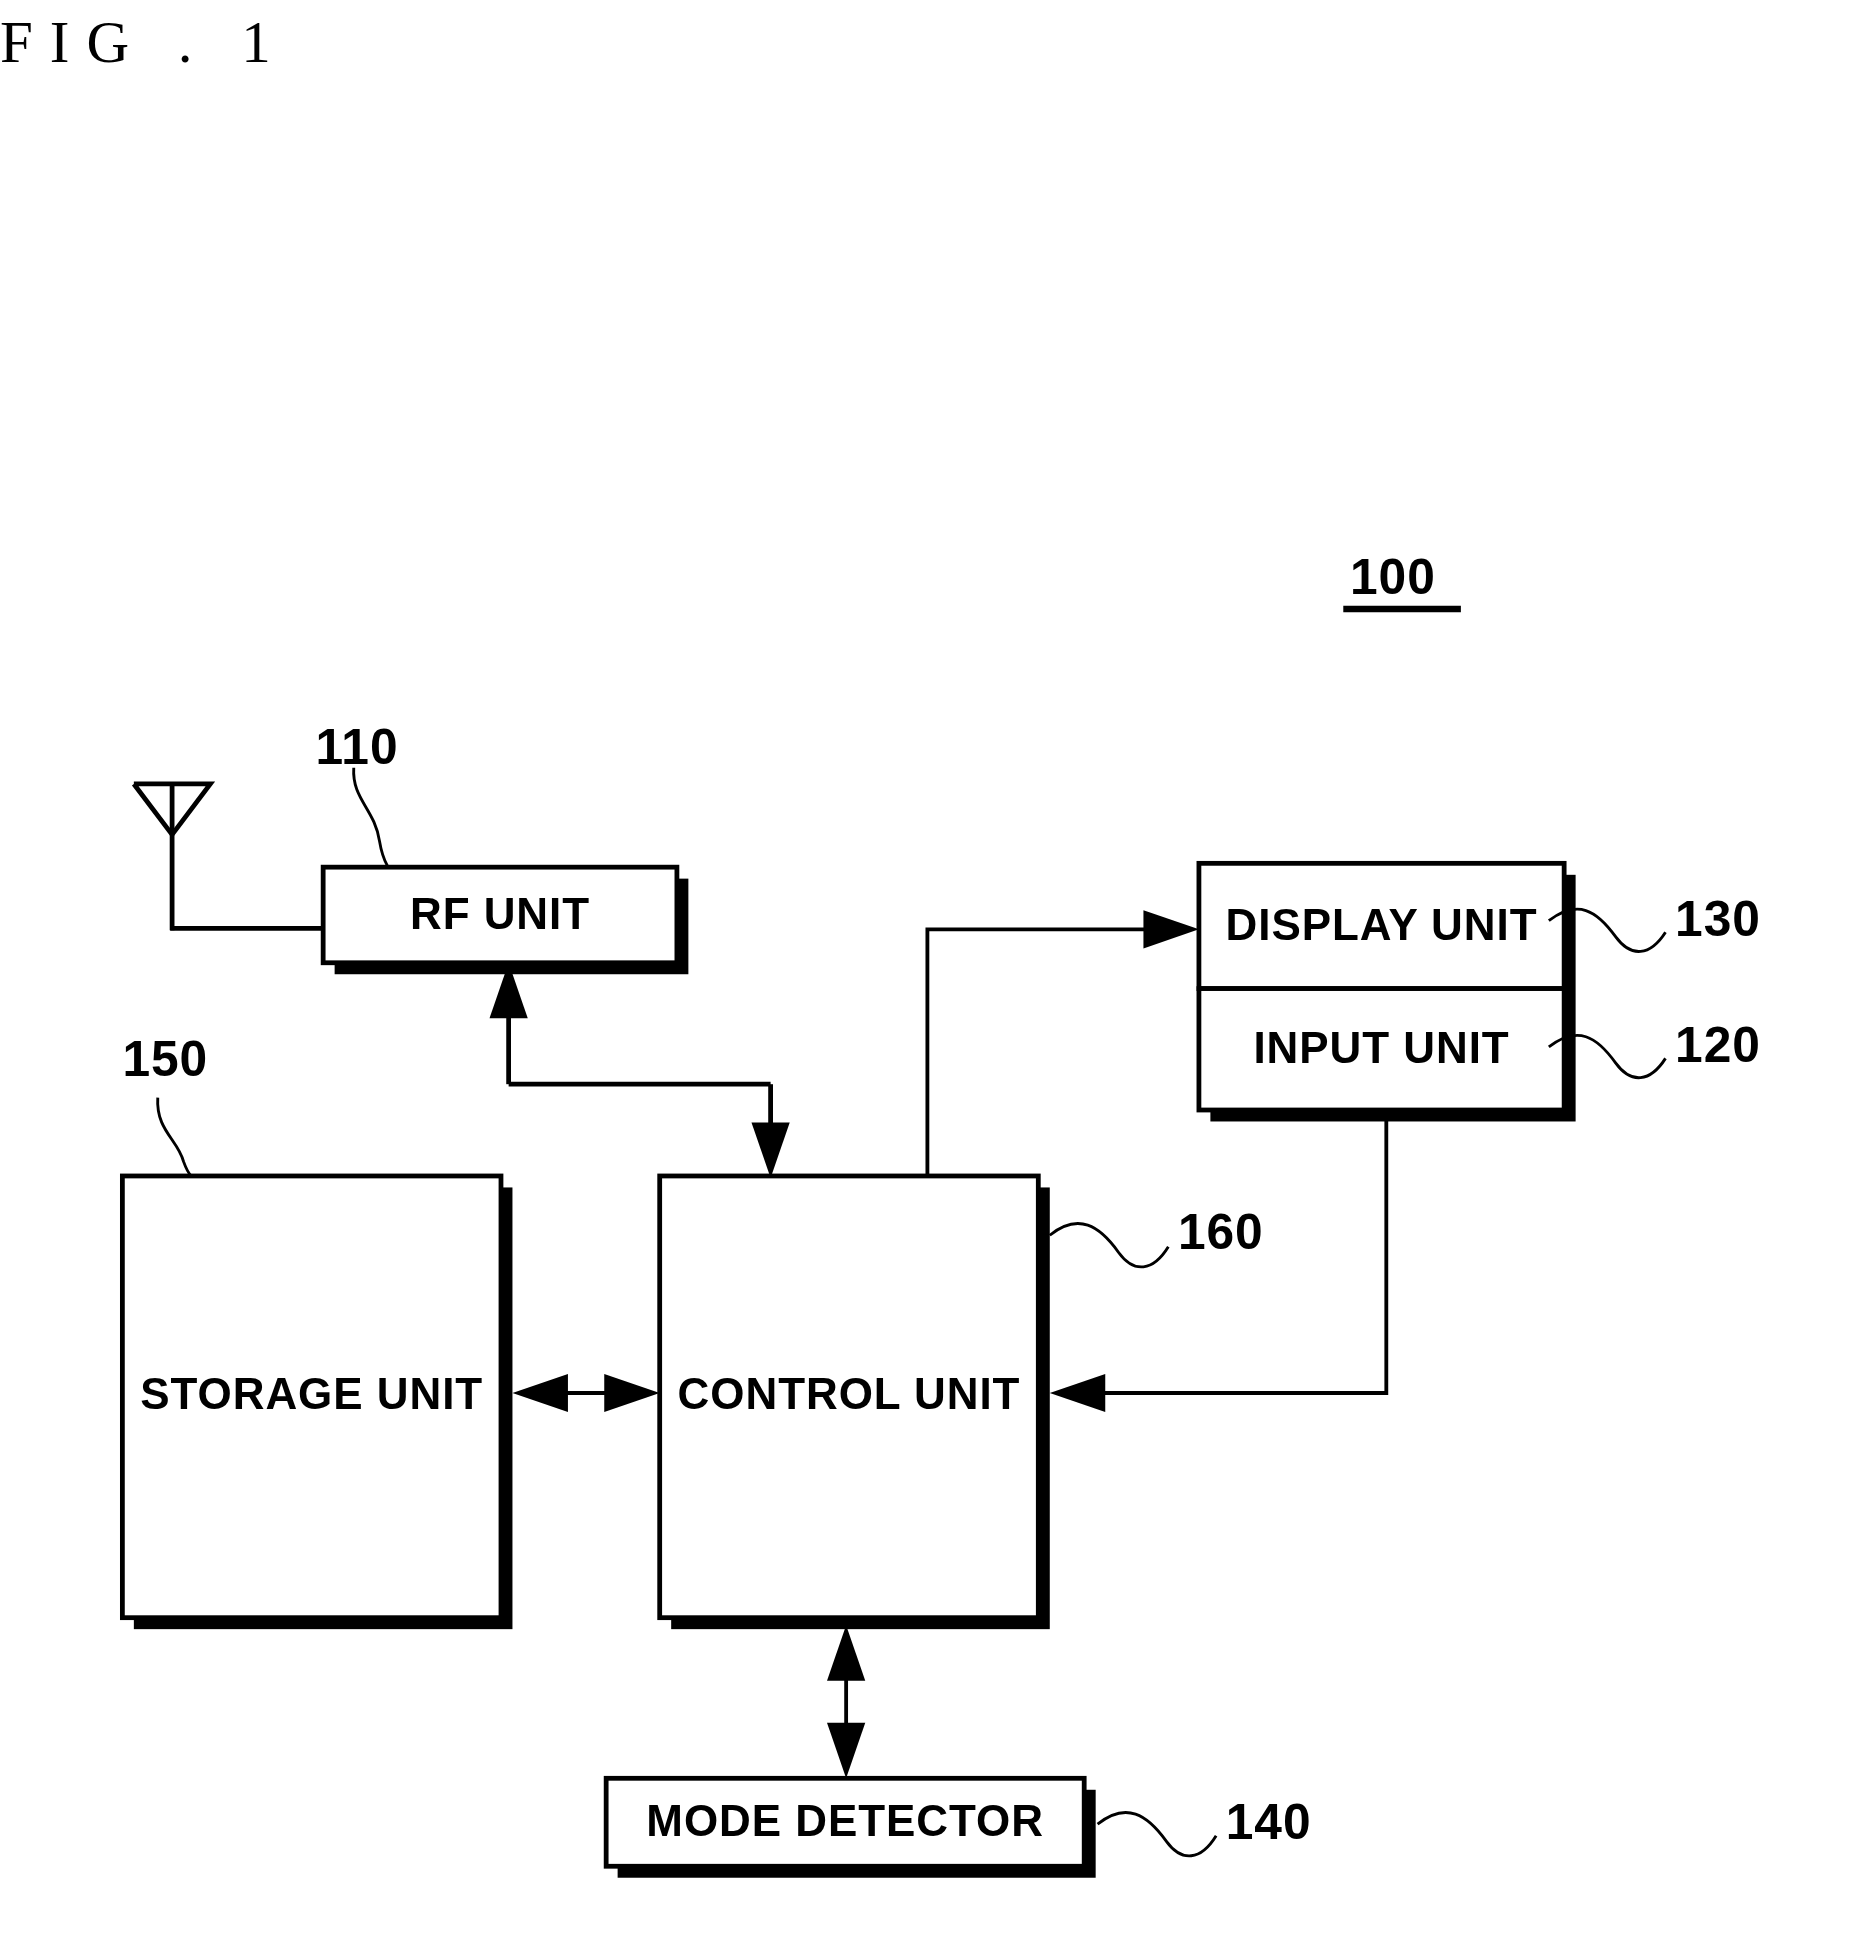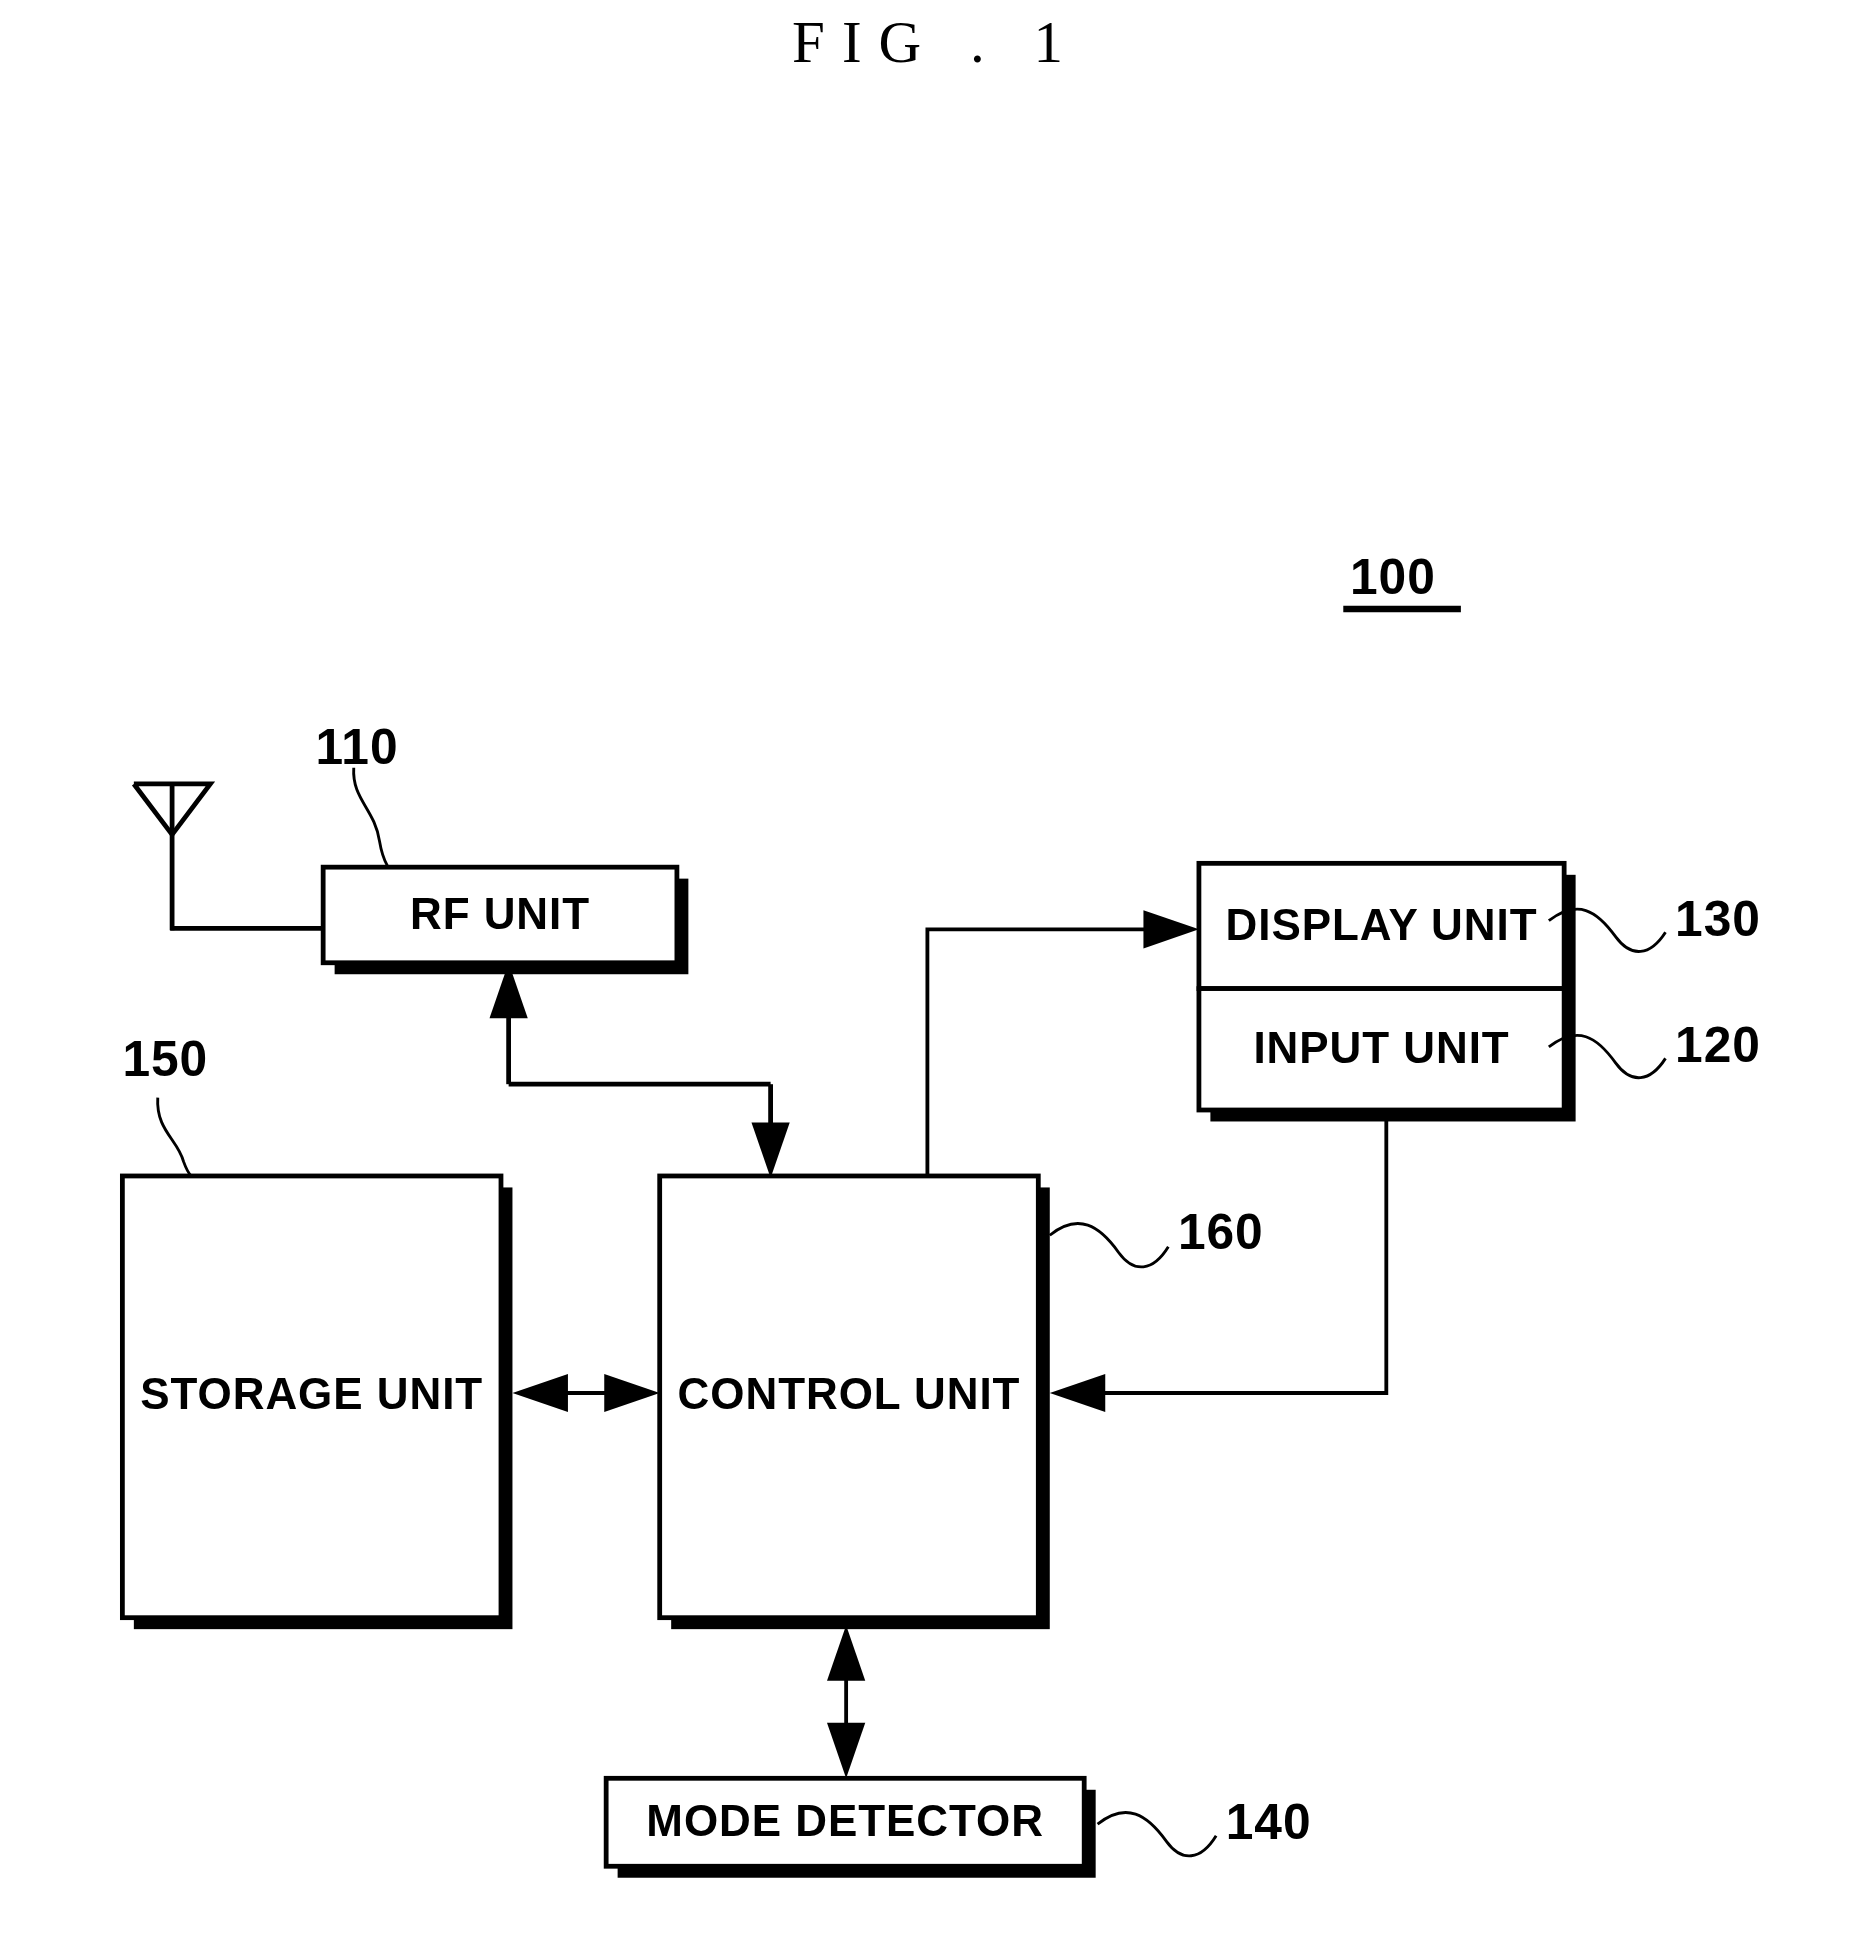--- a/index.html
+++ b/index.html
@@ -18,21 +18,20 @@
     position: absolute;
     top: 0; left: 0;
     width: 1872px;
     height: 1959px;
   }
   .fig-title {
     position: absolute;
     top: 7.6px;
     left: 0;
     width: 1872px;
-    text-align: center;
     font-family: "Liberation Serif", serif;
     font-size: 59px;
     letter-spacing: 17px;
     color: #000000;
     white-space: pre;
   }
   svg { display: block; }
   text.box-label {
     font-family: "Liberation Sans Narrow", "Liberation Sans", sans-serif;
     font-size: 46px;

